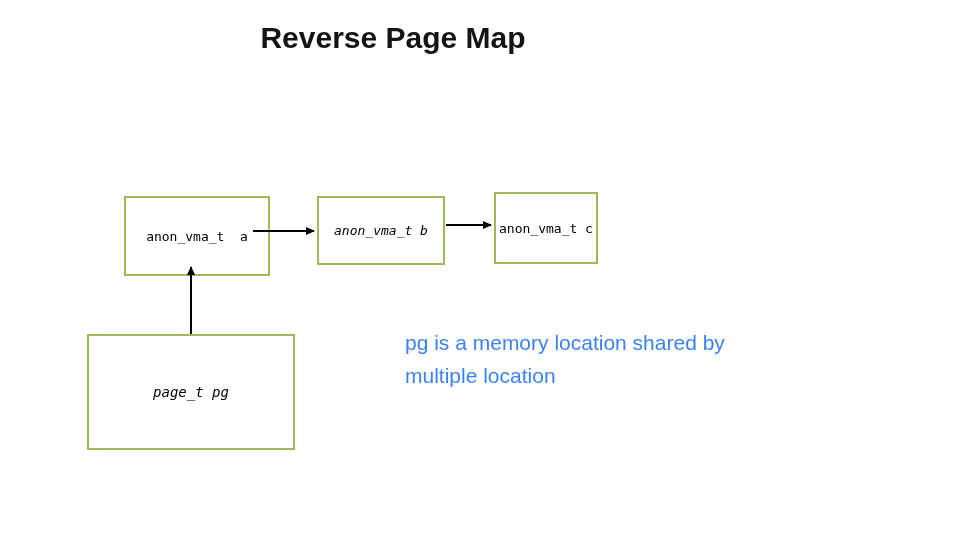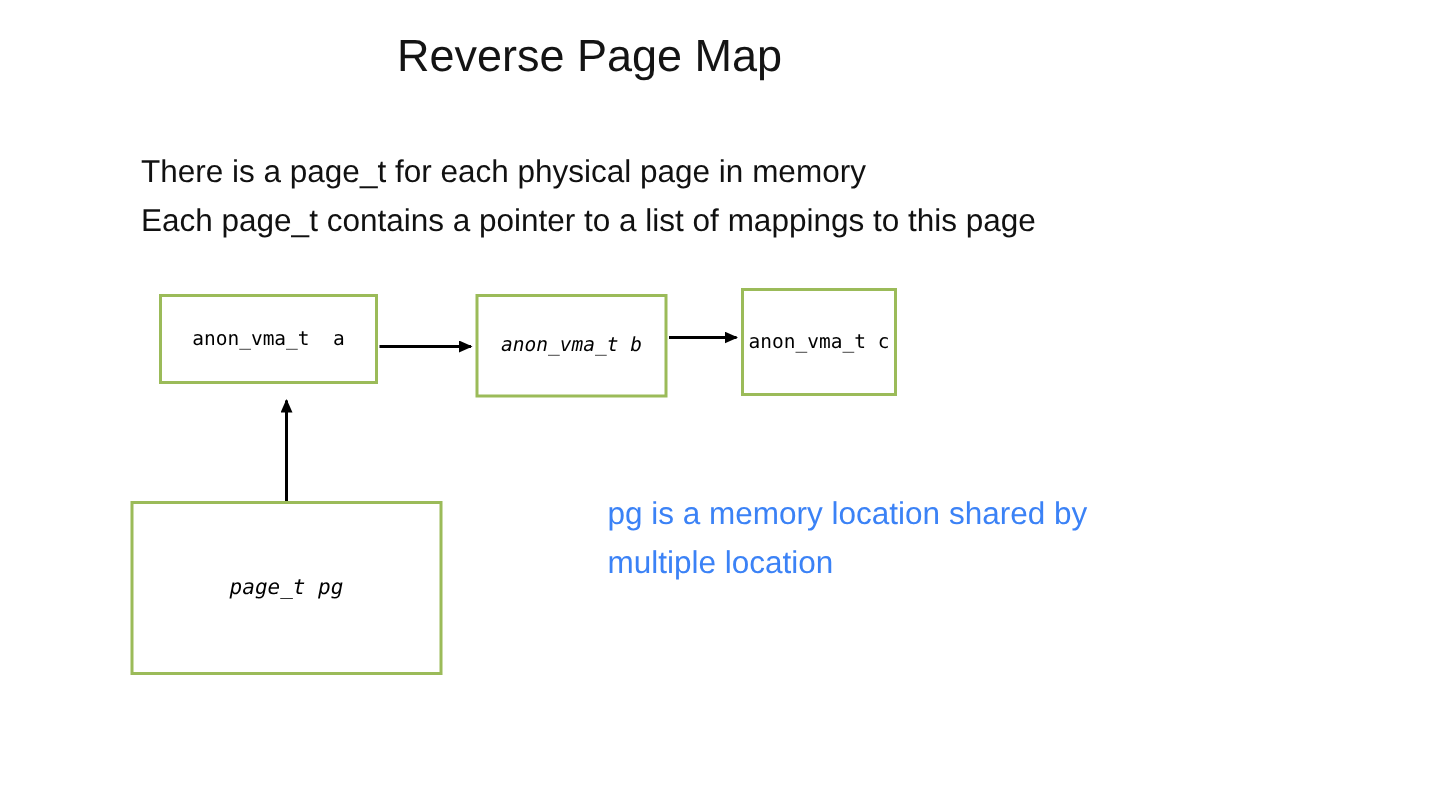--- a/index.html
+++ b/index.html
@@ -17,21 +17,21 @@
     height: 540px;
     background: #ffffff;
   }
   .slide-title {
     position: absolute;
     left: 0;
     top: 21px;
     width: 786px;
     text-align: center;
     font-size: 30px;
-    font-weight: 400;
+    font-weight: 700;
     color: #141414;
     letter-spacing: 0px;
   }
   .body-text {
     position: absolute;
     left: 94px;
     top: 98px;
     font-size: 21px;
     line-height: 33px;
     color: #111111;
@@ -52,45 +52,41 @@
     display: flex;
     align-items: center;
     justify-content: center;
   }
   .node-label {
     font-family: "DejaVu Sans Mono", monospace;
     font-size: 13px;
     color: #000000;
     white-space: pre;
   }
-  #node-anon-a { left: 106px; top: 196px; width: 146px; height: 60px; }
+  #node-anon-a { left: 124px; top: 196px; width: 146px; height: 80px; }
   #node-anon-b { left: 317px; top: 196px; width: 128px; height: 69px; font-style: italic; }
   #node-anon-c { left: 494px; top: 192px; width: 104px; height: 72px; }
   #node-page-pg { left: 87px;  top: 334px; width: 208px; height: 116px; }
   #node-page-pg .node-label { font-size: 14px; font-style: italic; }
   .connector-layer {
     position: absolute;
     left: 0;
     top: 0;
     width: 960px;
     height: 540px;
     pointer-events: none;
   }
 </style>
 </head>
 <body>
 
 <div class="slide">
 
   <div class="slide-title">Reverse Page Map</div>
 
-  <div class="body-text">
-    <div>There is a page_t for each physical page in memory</div>
-    <div>Each page_t contains a pointer to a list of mappings to this page</div>
-  </div>
 
   <div class="node" id="node-anon-a">
     <span class="node-label">anon_vma_t  a</span>
   </div>
 
   <div class="node" id="node-anon-b">
     <span class="node-label">anon_vma_t b</span>
   </div>
 
   <div class="node" id="node-anon-c">

